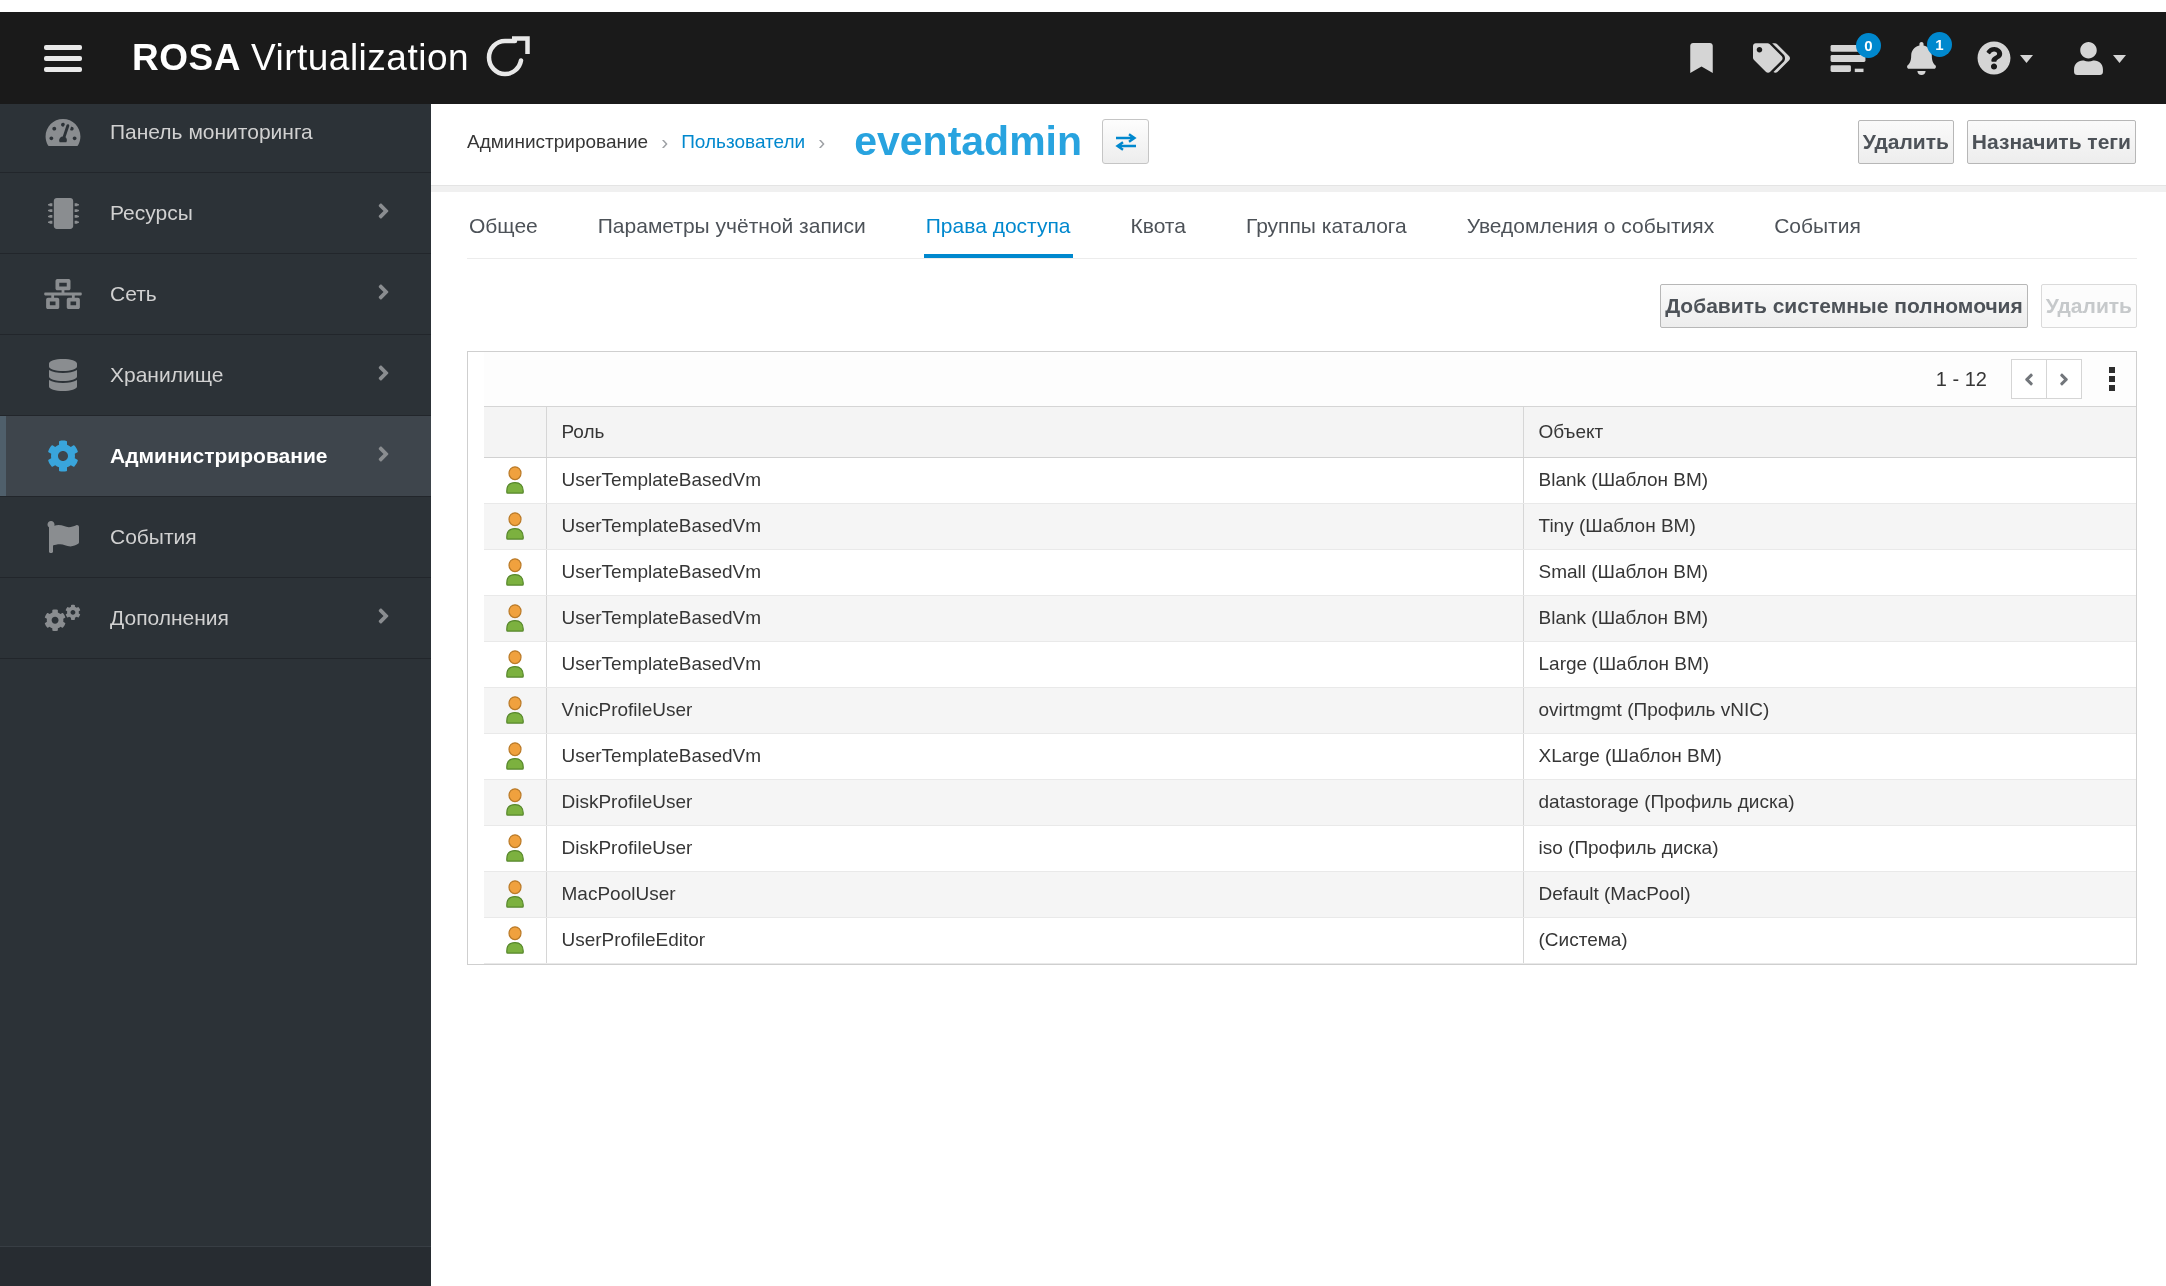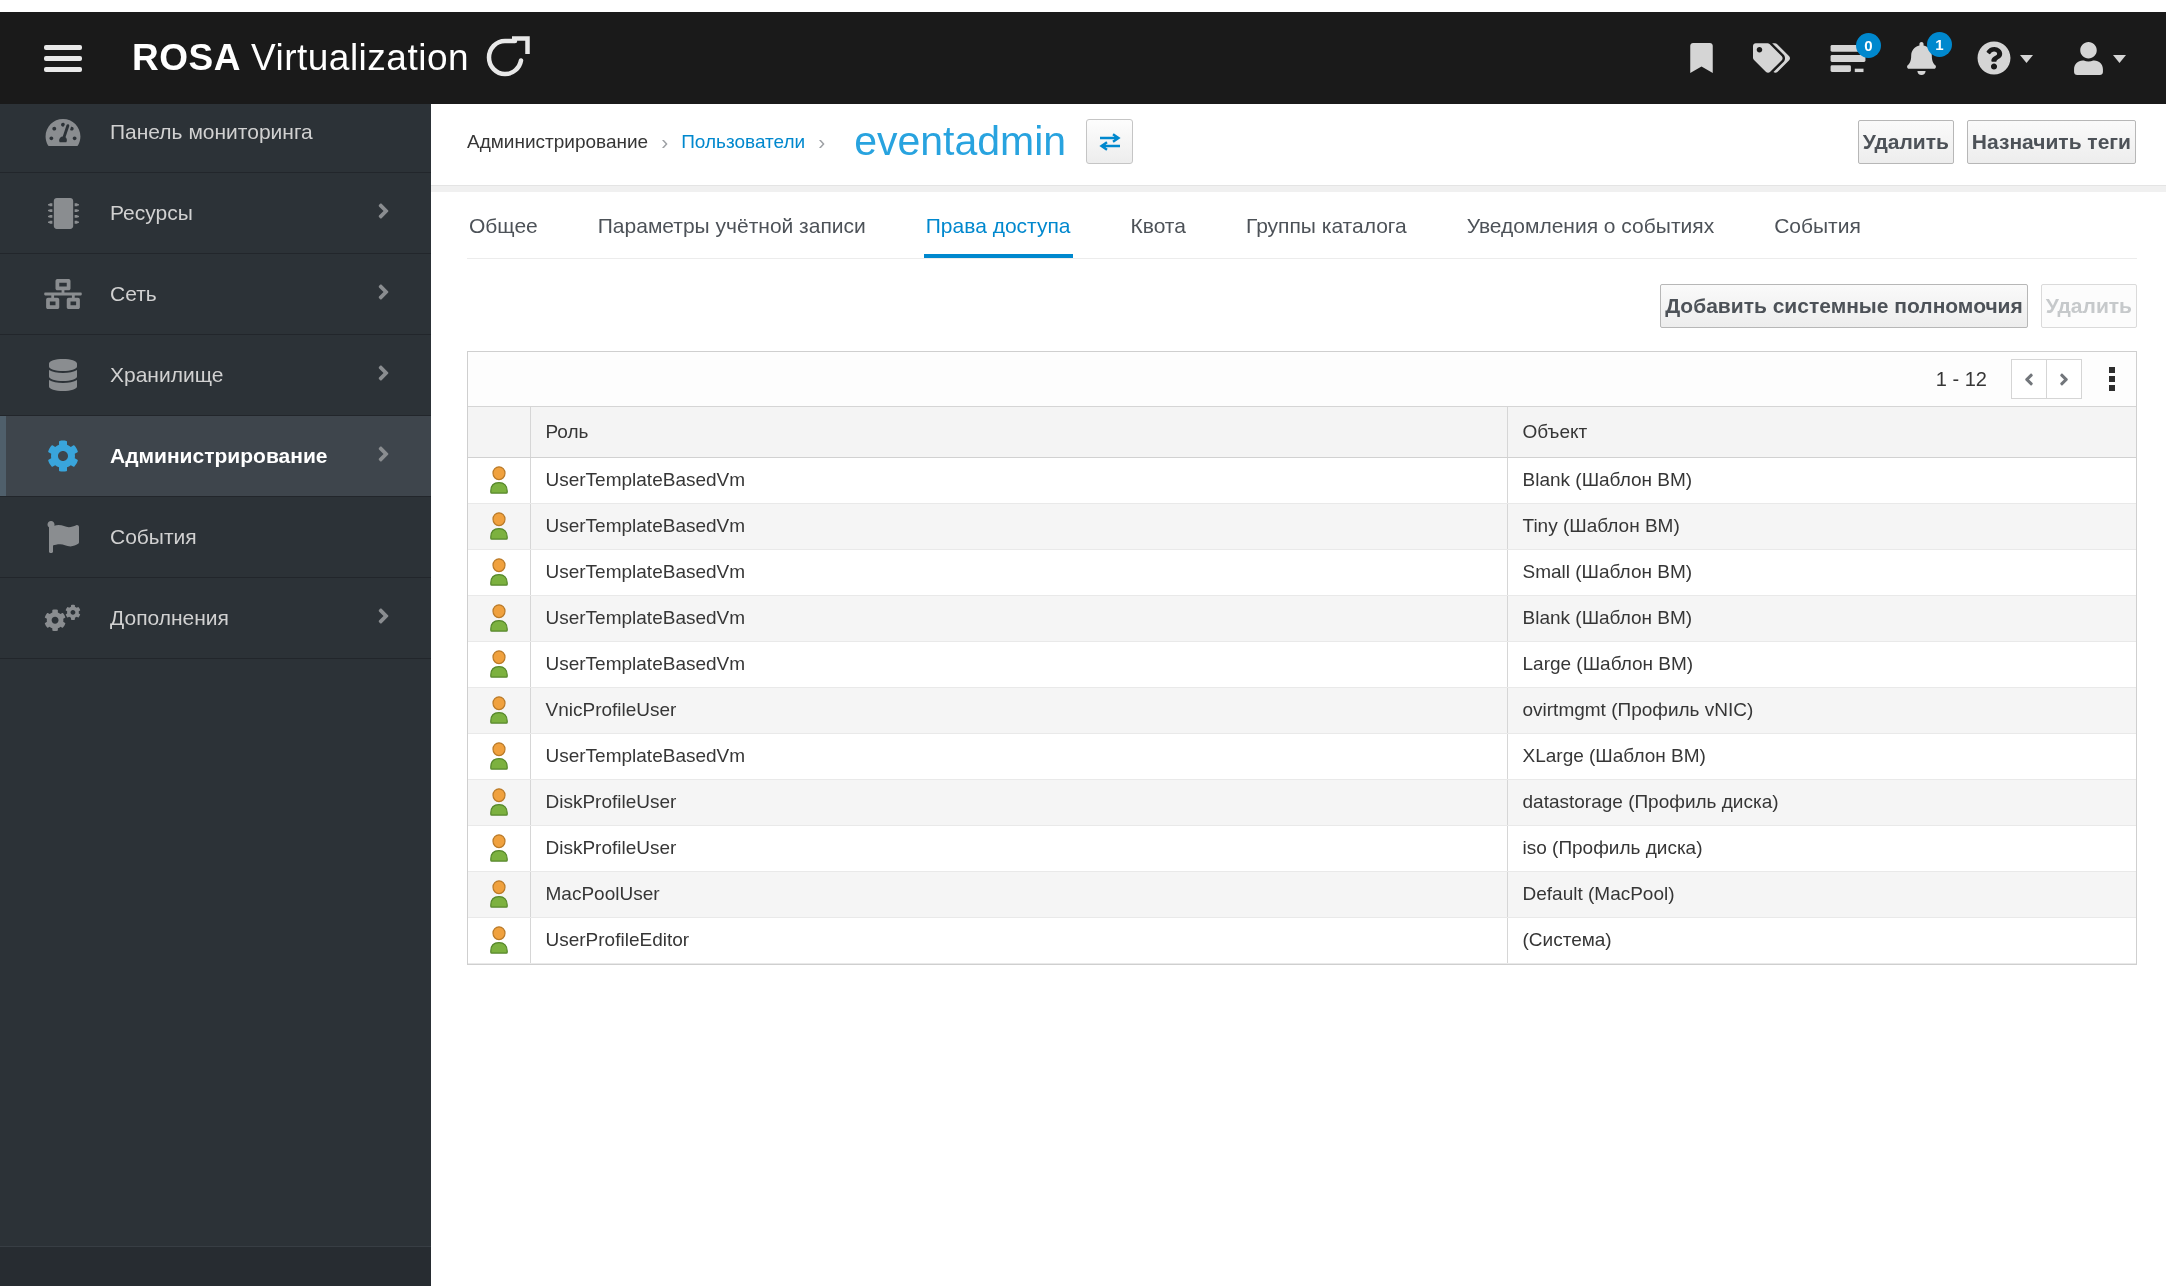--- a/index.html
+++ b/index.html
@@ -42,21 +42,21 @@
   .nav-item.active .nav-icon svg { fill: #39a5dc; }
   .sidebar-footer { position: absolute; left: 0; right: 0; bottom: 0; height: 40px;
     background: #272c31; border-top: 1px solid #383e44; }
 
   
   .content { margin-left: 431px; padding-top: 92px; }
   .title-row { display: flex; align-items: center; padding: 26px 30px 20px 36px; }
   .breadcrumb { display: flex; align-items: center; font-size: 19px; color: #363636; }
   .crumb-sep { color: #9da0a4; margin: 0 13px; font-size: 21px; }
   .crumb-link { color: #0088ce; cursor: pointer; text-decoration: none; }
-  .page-title { font-size: 41px; font-weight: 400; color: #28a3df; margin-left: 16px; }
+  .page-title { font-size: 41px; font-weight: 700; color: #28a3df; margin-left: 16px; }
   .swap-btn { margin-left: 20px; width: 47px; height: 45px; border: 1px solid #c5c5c5;
     border-radius: 3px; background: linear-gradient(#fdfdfd, #ededed);
     display: flex; align-items: center; justify-content: center; cursor: pointer; }
   .title-actions { margin-left: auto; display: flex; gap: 13px; }
 
   .btn { font-family: inherit; font-size: 21px; font-weight: 700; color: #4d5258;
     background: linear-gradient(#fafafa, #ededed); border: 1px solid #b7b7b7;
     border-radius: 2px; padding: 9px 4px; cursor: pointer; white-space: nowrap; }
   .btn.disabled { color: #c6c9cb; background: #fcfcfc; border-color: #dadada; cursor: default; }
 
@@ -64,21 +64,21 @@
 
   .tabs { display: flex; align-items: flex-end; gap: 56px; margin: 0 29px 0 36px;
     padding-top: 22px; border-bottom: 1px solid #ececec; }
   .tab { font-size: 21px; color: #4d5258; padding: 0 2px 16px 2px;
     border-bottom: 4px solid transparent; cursor: pointer; white-space: nowrap; }
   .tab.active { color: #0088ce; border-bottom-color: #0088ce; }
 
   .action-row { display: flex; justify-content: flex-end; gap: 13px; margin: 25px 29px 0 36px; }
 
   
-  .grid { margin: 23px 29px 0 36px; border: 1px solid #cfcfcf; }
+  .grid { margin: 23px 29px 0 36px; border: 1px solid #cfcfcf; padding-left: 16px; }
   .grid-head { display: flex; align-items: center; justify-content: flex-end;
     height: 55px; background: #fdfdfd; border-bottom: 1px solid #d5d5d5; padding-right: 12px; }
   .range { font-size: 20px; color: #363636; margin-right: 24px; }
   .pager { display: flex; }
   .pager-btn { width: 36px; height: 40px; background: #fff; border: 1px solid #d5d5d5;
     display: flex; align-items: center; justify-content: center; cursor: pointer; }
   .pager-btn + .pager-btn { margin-left: -1px; }
   .pager-btn svg { fill: #72767b; }
   .kebab { margin-left: 22px; margin-right: 4px; display: flex; flex-direction: column;
     gap: 3px; padding: 5px; cursor: pointer; }

